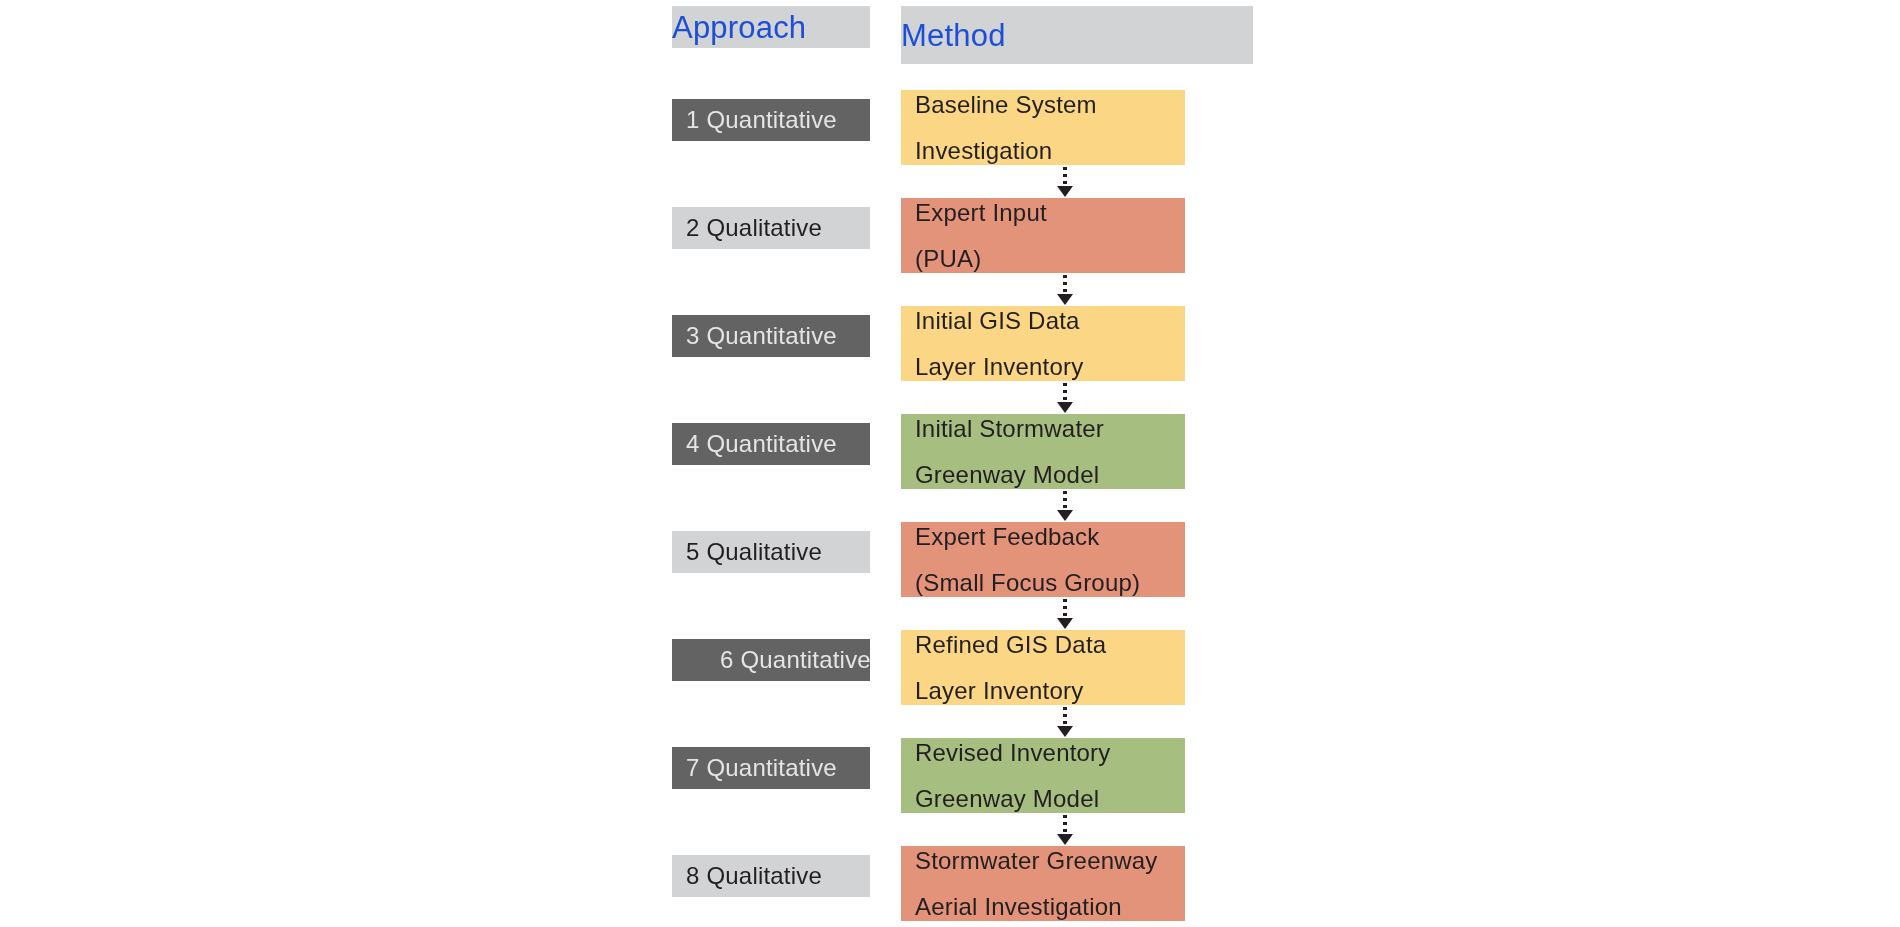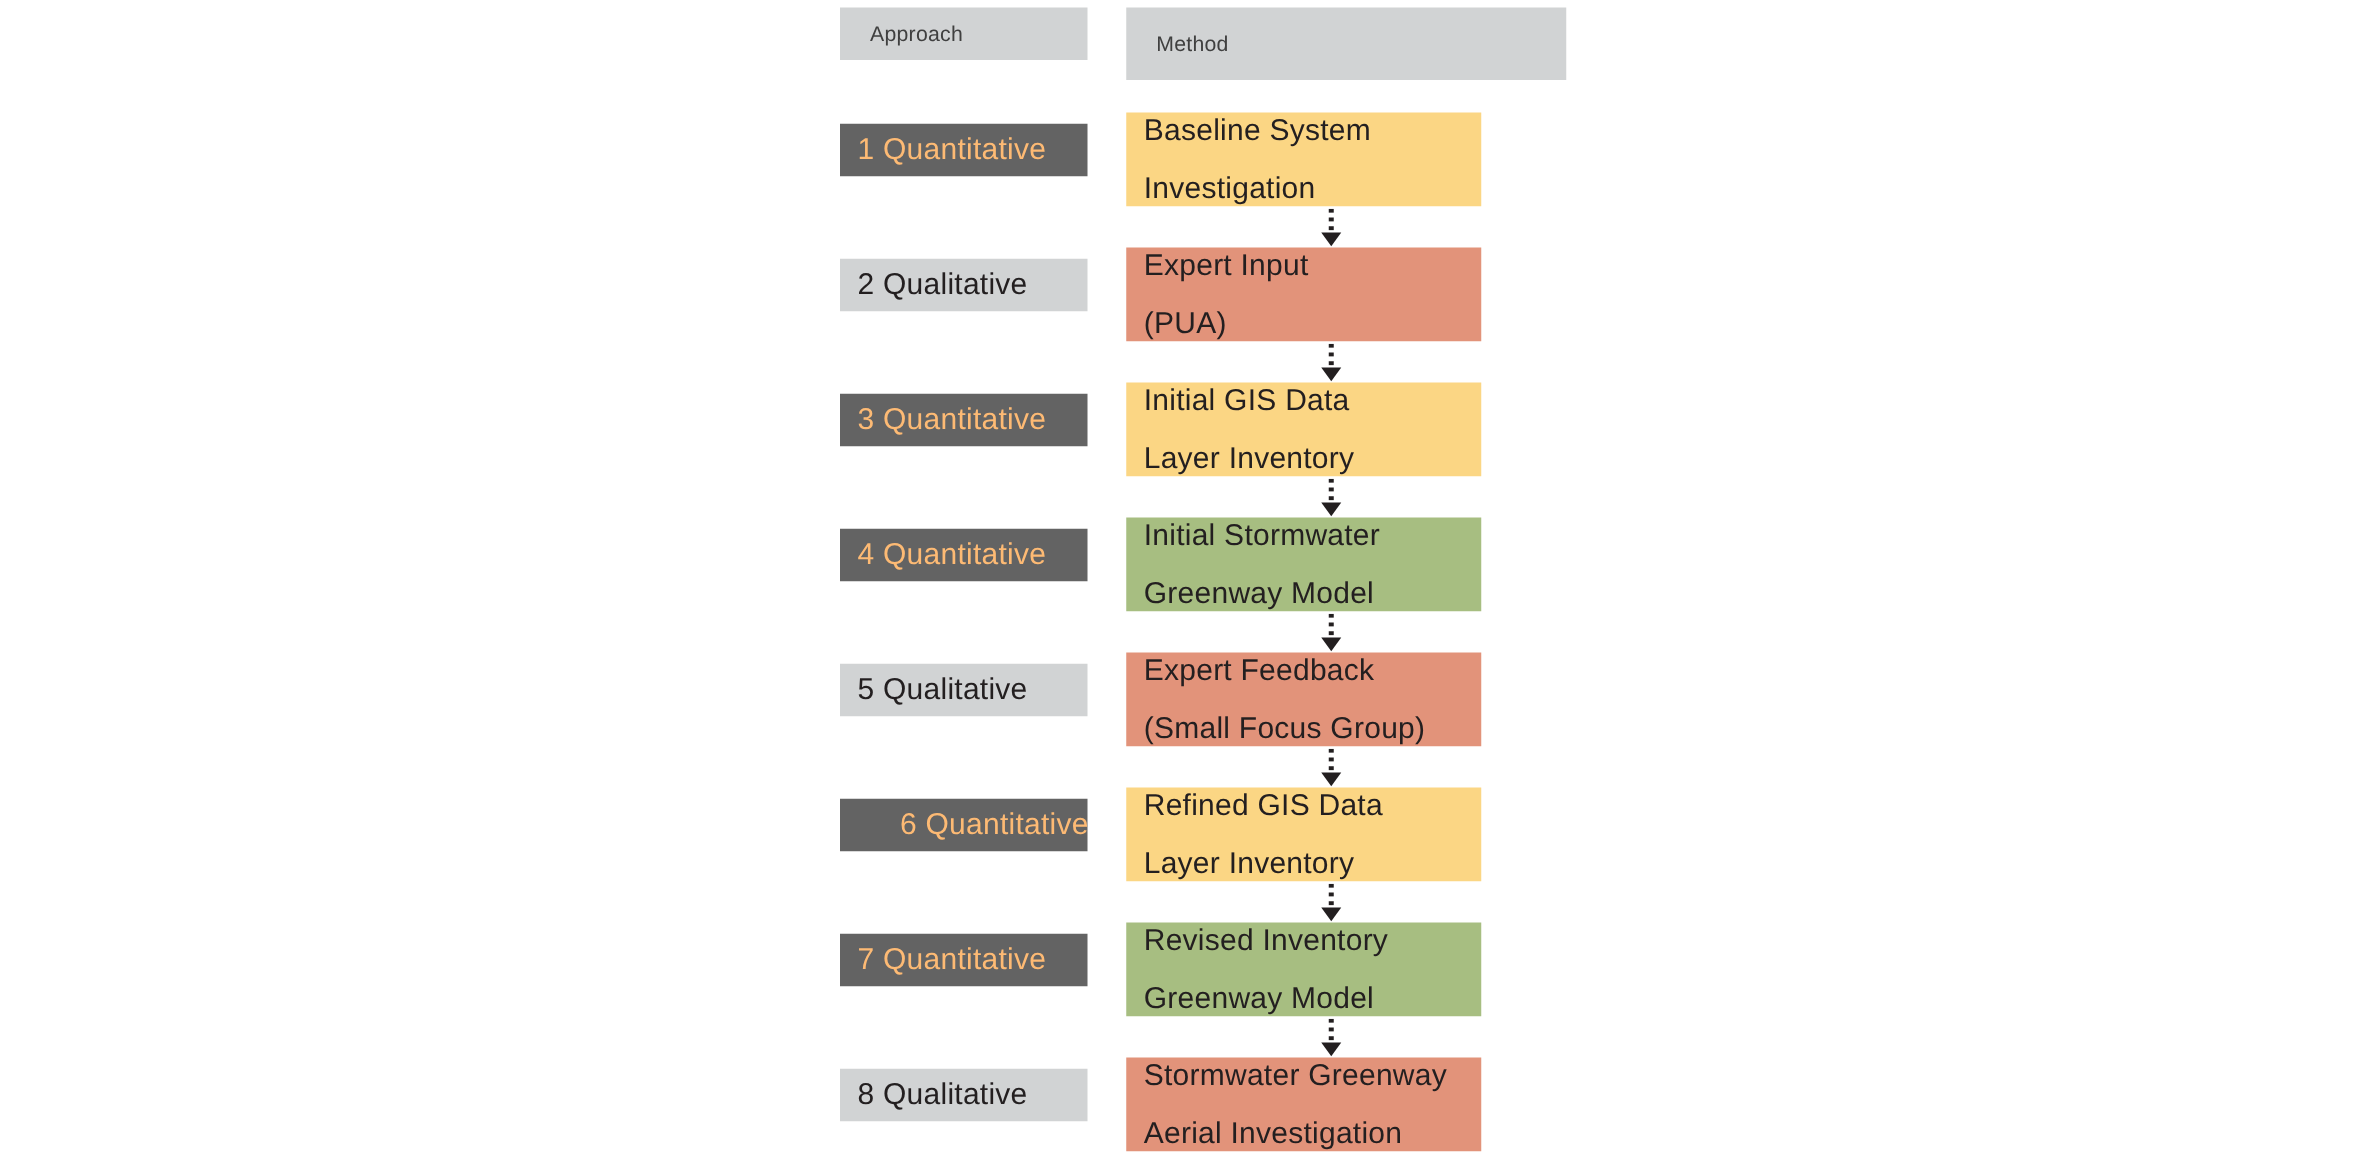--- a/index.html
+++ b/index.html
@@ -20,26 +20,26 @@
     left: 0;
     top: 0;
     width: 1900px;
     height: 927px;
   }
 
   
   .header-box {
     position: absolute;
     background: #d1d3d4;
-    color: #404040;
-    font-size: 17px;
+    color: #1d4ed8;
+    font-size: 31px;
     line-height: 1;
     display: flex;
     align-items: center;
-    padding-left: 24px;
+    padding-left: 0;
     box-sizing: border-box;
     letter-spacing: 0.2px;
   }
   #hdr-approach {
     left: 672px;
     top: 6px;
     width: 198px;
     height: 42px;
   }
   #hdr-method {
@@ -59,21 +59,21 @@
     line-height: 1;
     display: flex;
     align-items: center;
     padding-left: 14px;
     box-sizing: border-box;
     letter-spacing: 0.2px;
     white-space: nowrap;
   }
   .approach-box.quant {
     background: #636363;
-    color: #fdba74;
+    color: #e5e5e5;
   }
   .approach-box.qual {
     background: #d1d3d4;
     color: #231f20;
   }
 
   
   .method-box {
     position: absolute;
     left: 901px;

